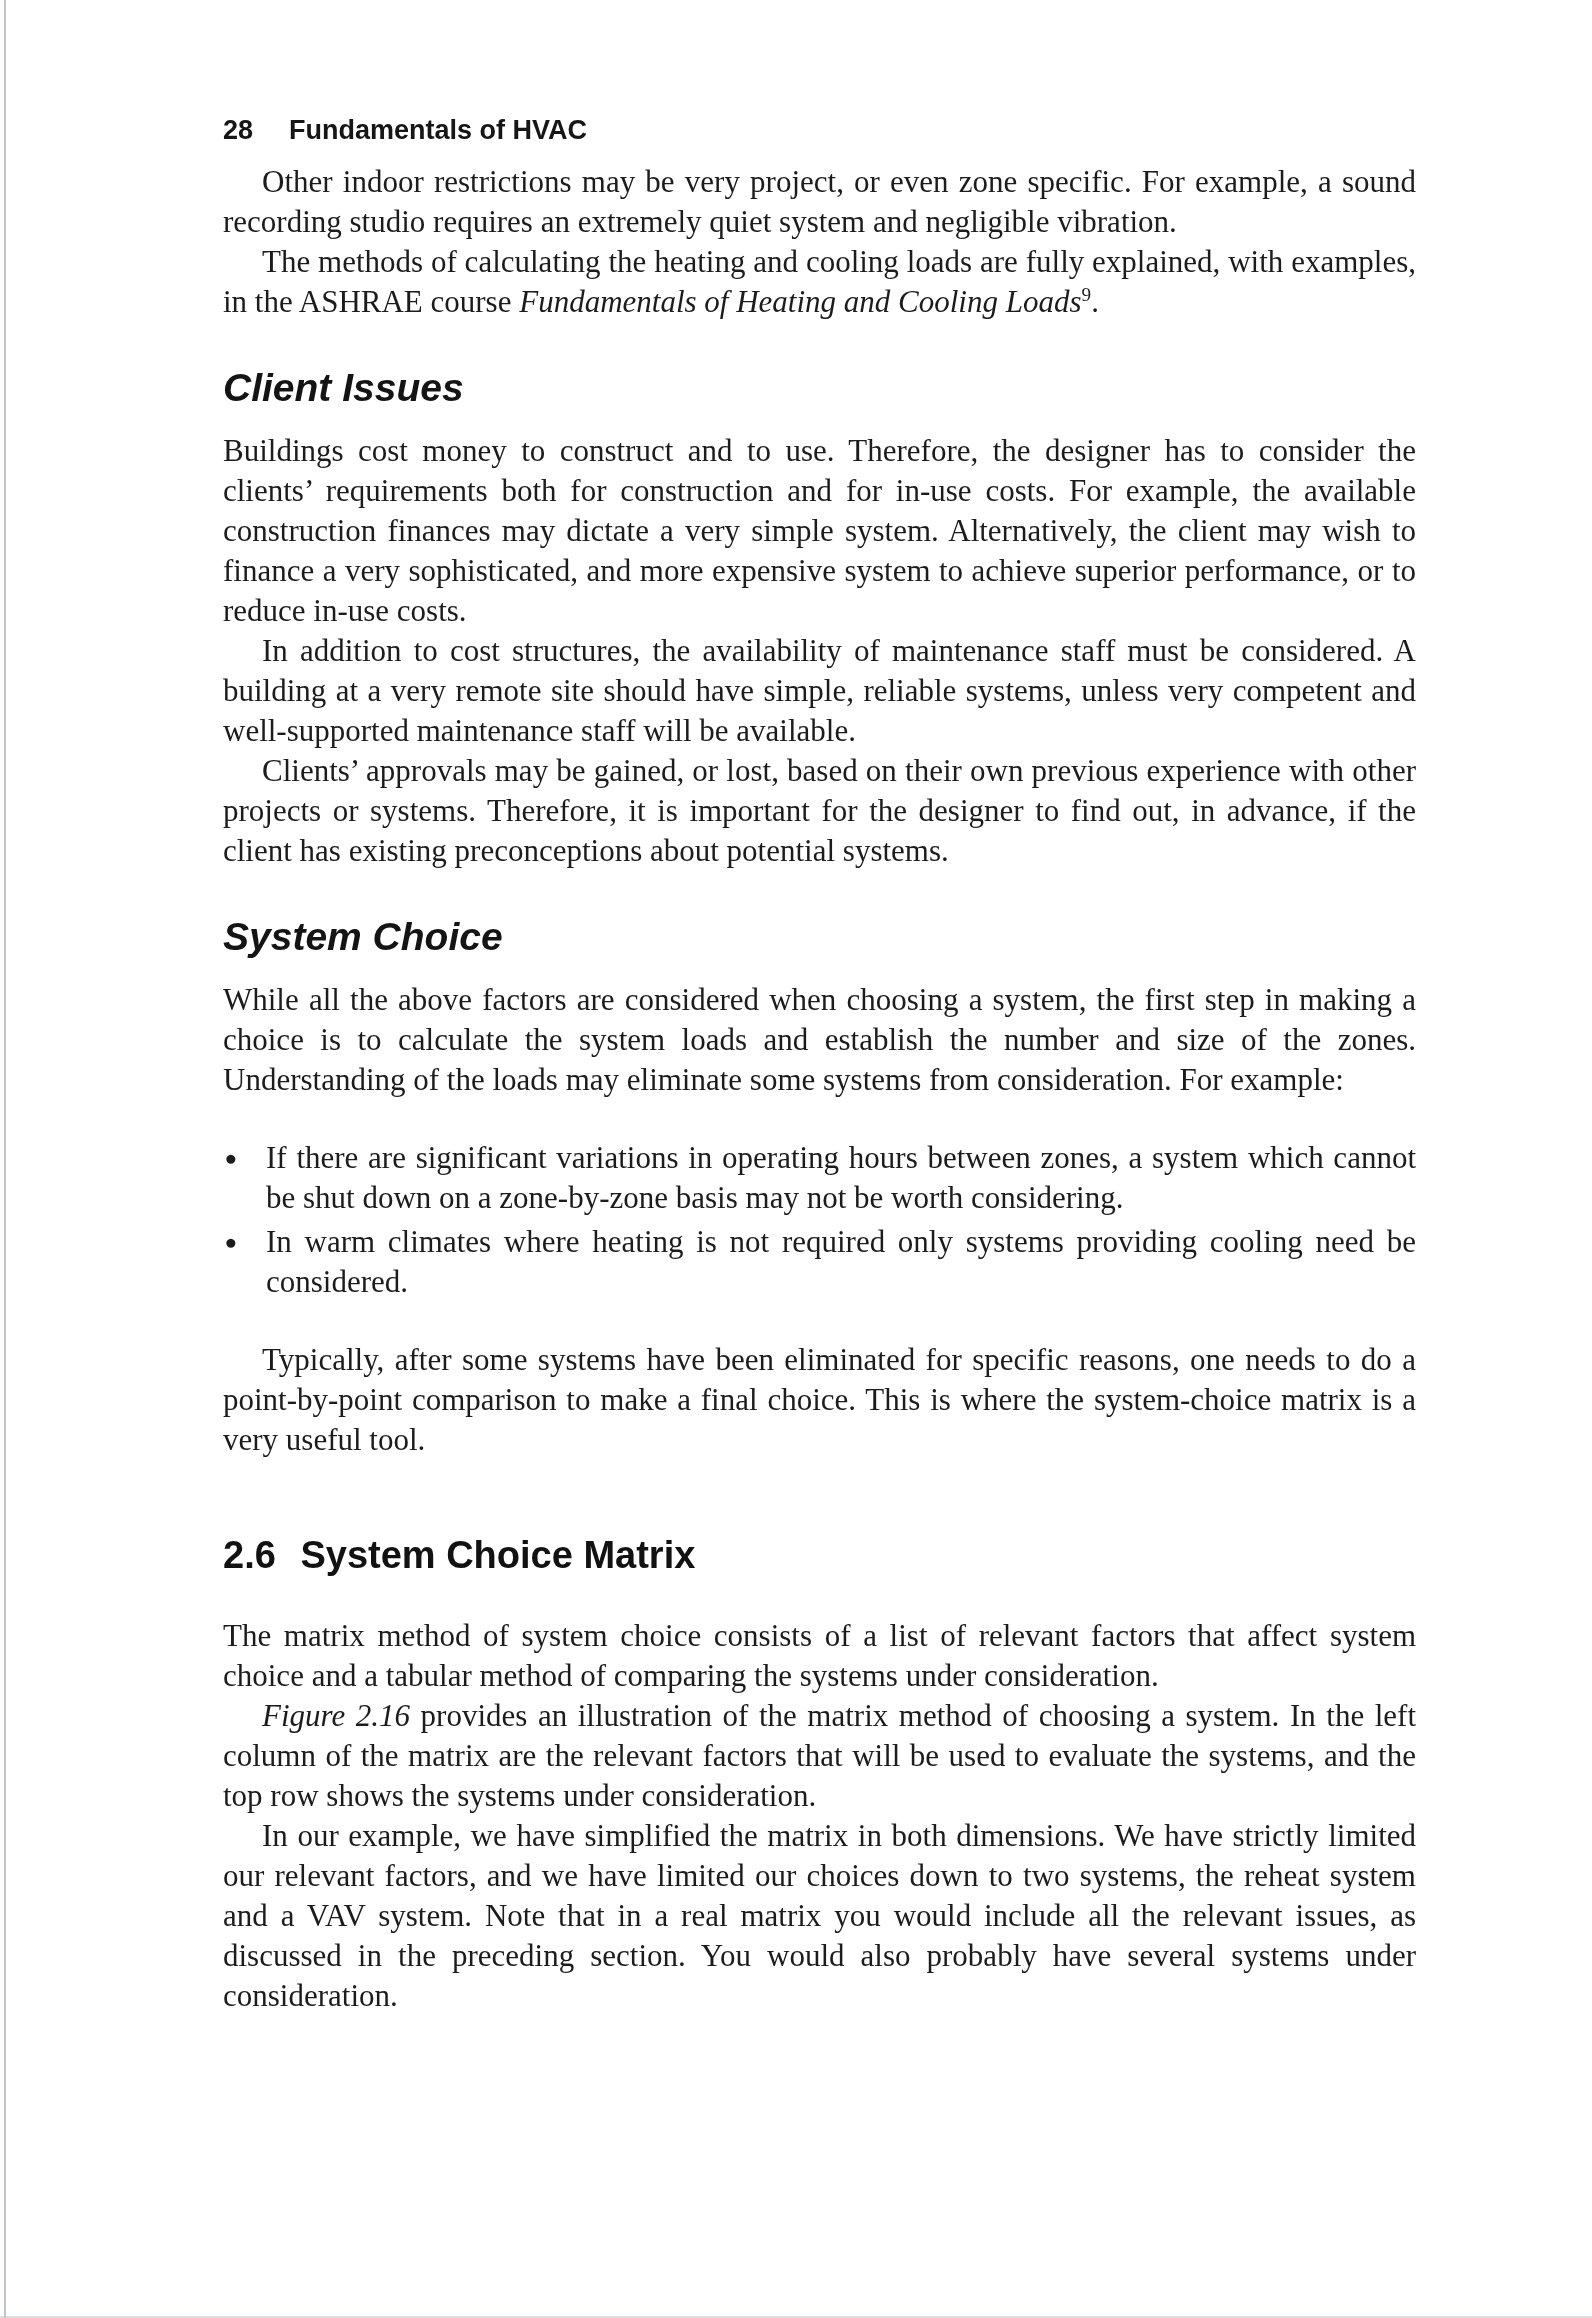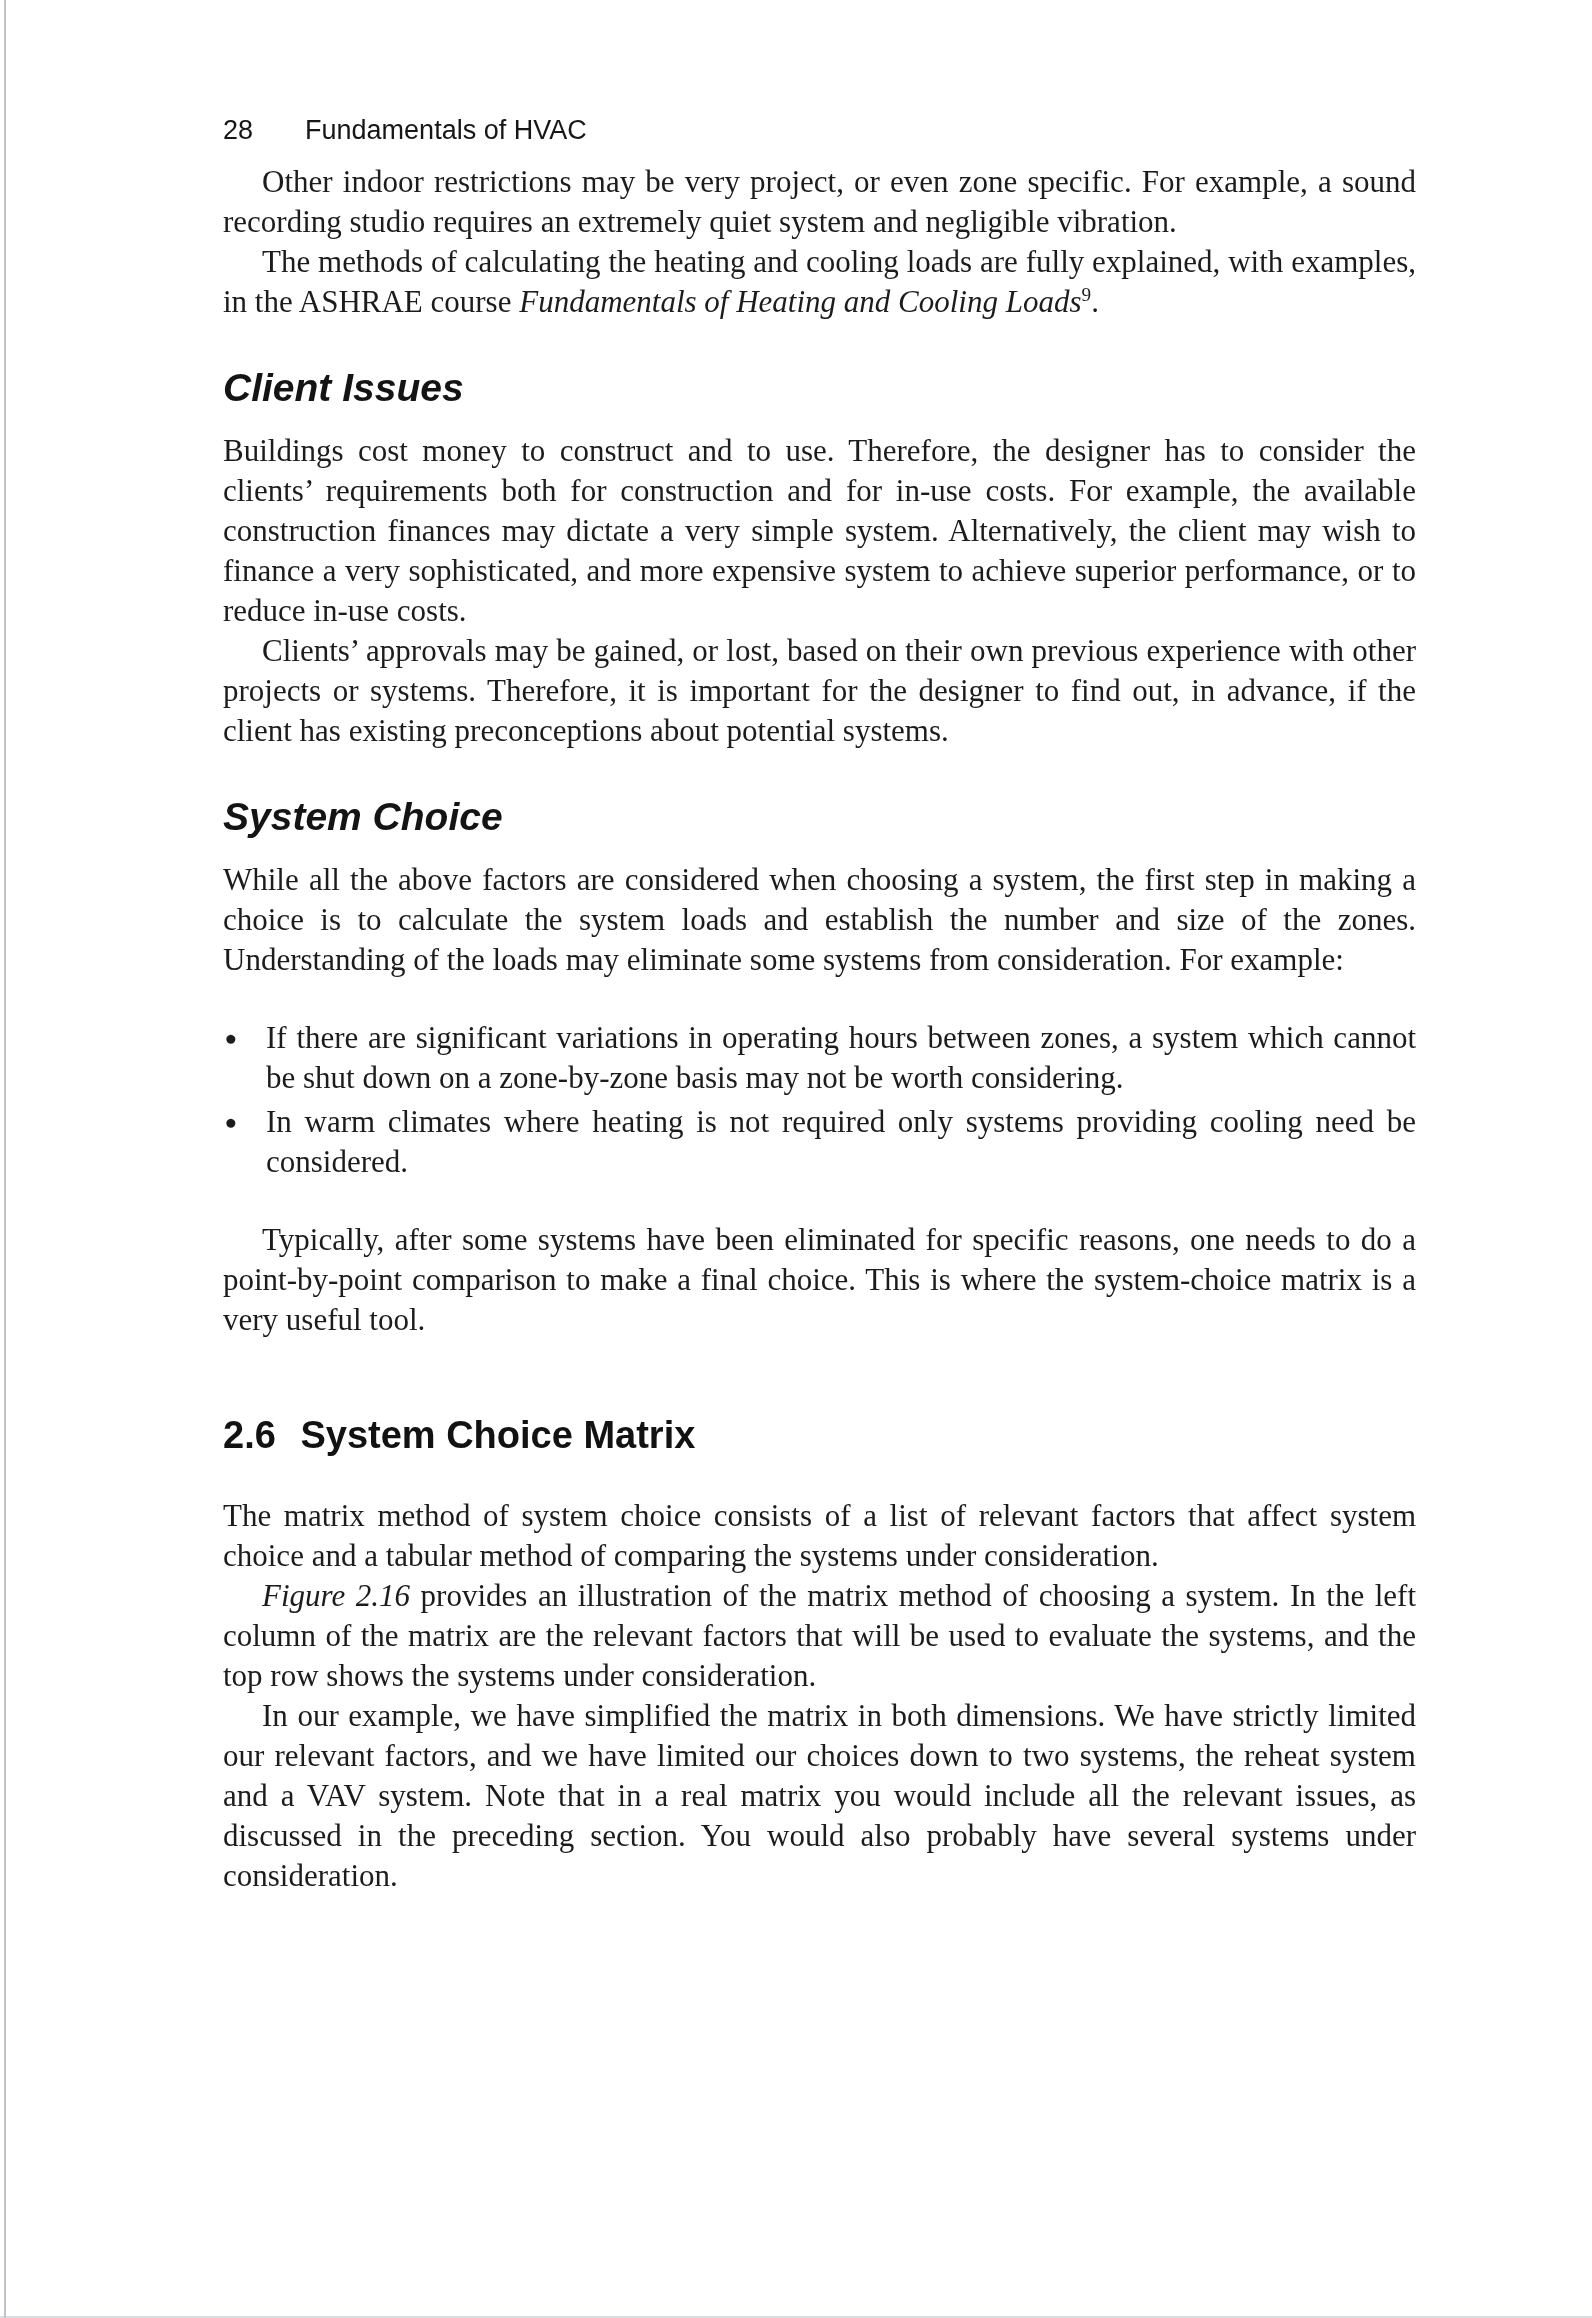--- a/index.html
+++ b/index.html
@@ -30,22 +30,23 @@
     left: 223px; top: 115px;
     width: 1193px;
   }
 
   .running-head {
     font-family: "Liberation Sans", sans-serif;
     font-size: 27px;
     color: #161616;
     display: flex;
     align-items: baseline;
-    gap: 52px;
+    gap: 36px;
     margin-bottom: 16.4px;
+    font-weight: bold;
   }
 
   p.body {
     font-size: 31px;
     line-height: 40px;
     text-align: justify;
     color: #1c1c1c;
   }
   p.indent { text-indent: 39px; }
 
@@ -110,20 +111,21 @@
       <span>Fundamentals of HVAC</span>
     </header>
 
     <p class="body indent">Other indoor restrictions may be very project, or even zone specific. For example, a sound recording studio requires an extremely quiet system and negligible vibration.</p>
 
     <p class="body indent"><span>The methods of calculating the heating and cooling loads are fully explained, with examples, in the ASHRAE course </span><em>Fundamentals of Heating and Cooling Loads</em><sup class="fn">9</sup><span>.</span></p>
 
     <h3 class="subheading">Client Issues</h3>
 
     <p class="body">Buildings cost money to construct and to use. Therefore, the designer has to consider the clients’ requirements both for construction and for in-use costs. For example, the available construction finances may dictate a very simple system. Alternatively, the client may wish to finance a very sophisticated, and more expensive system to achieve superior performance, or to reduce in-use costs.</p>
+    <p class="body indent">In addition to cost structures, the availability of maintenance staff must be considered. A building at a very remote site should have simple, reliable systems, unless very competent and well-supported maintenance staff will be available.</p>
     <p class="body indent">Clients’ approvals may be gained, or lost, based on their own previous experience with other projects or systems. Therefore, it is important for the designer to find out, in advance, if the client has existing preconceptions about potential systems.</p>
 
     <h3 class="subheading">System Choice</h3>
 
     <p class="body">While all the above factors are considered when choosing a system, the first step in making a choice is to calculate the system loads and establish the number and size of the zones. Understanding of the loads may eliminate some systems from consideration. For example:</p>
 
     <ul class="bullets">
       <li>If there are significant variations in operating hours between zones, a system which cannot be shut down on a zone-by-zone basis may not be worth considering.</li>
       <li>In warm climates where heating is not required only systems providing cooling need be considered.</li>
     </ul>

